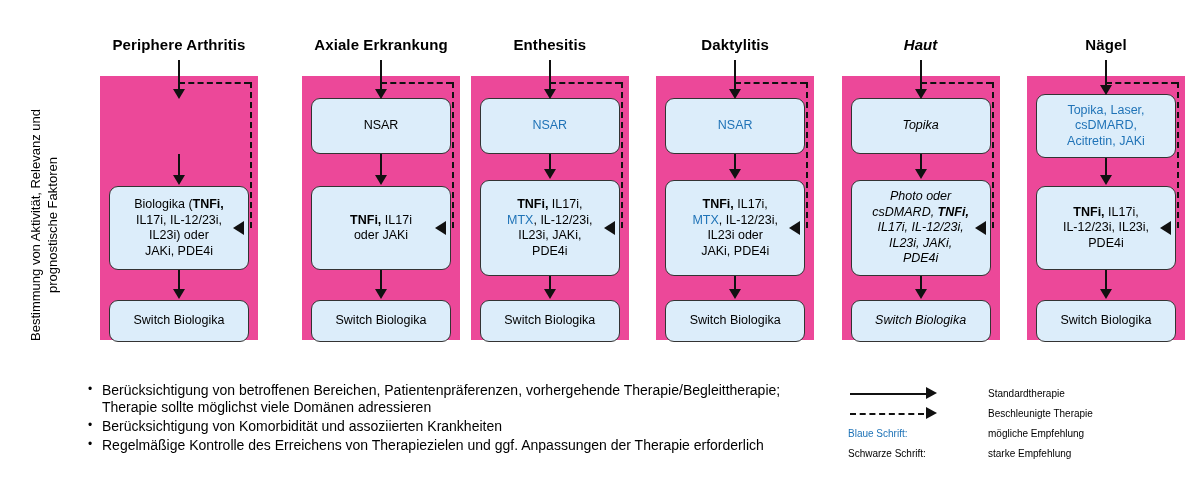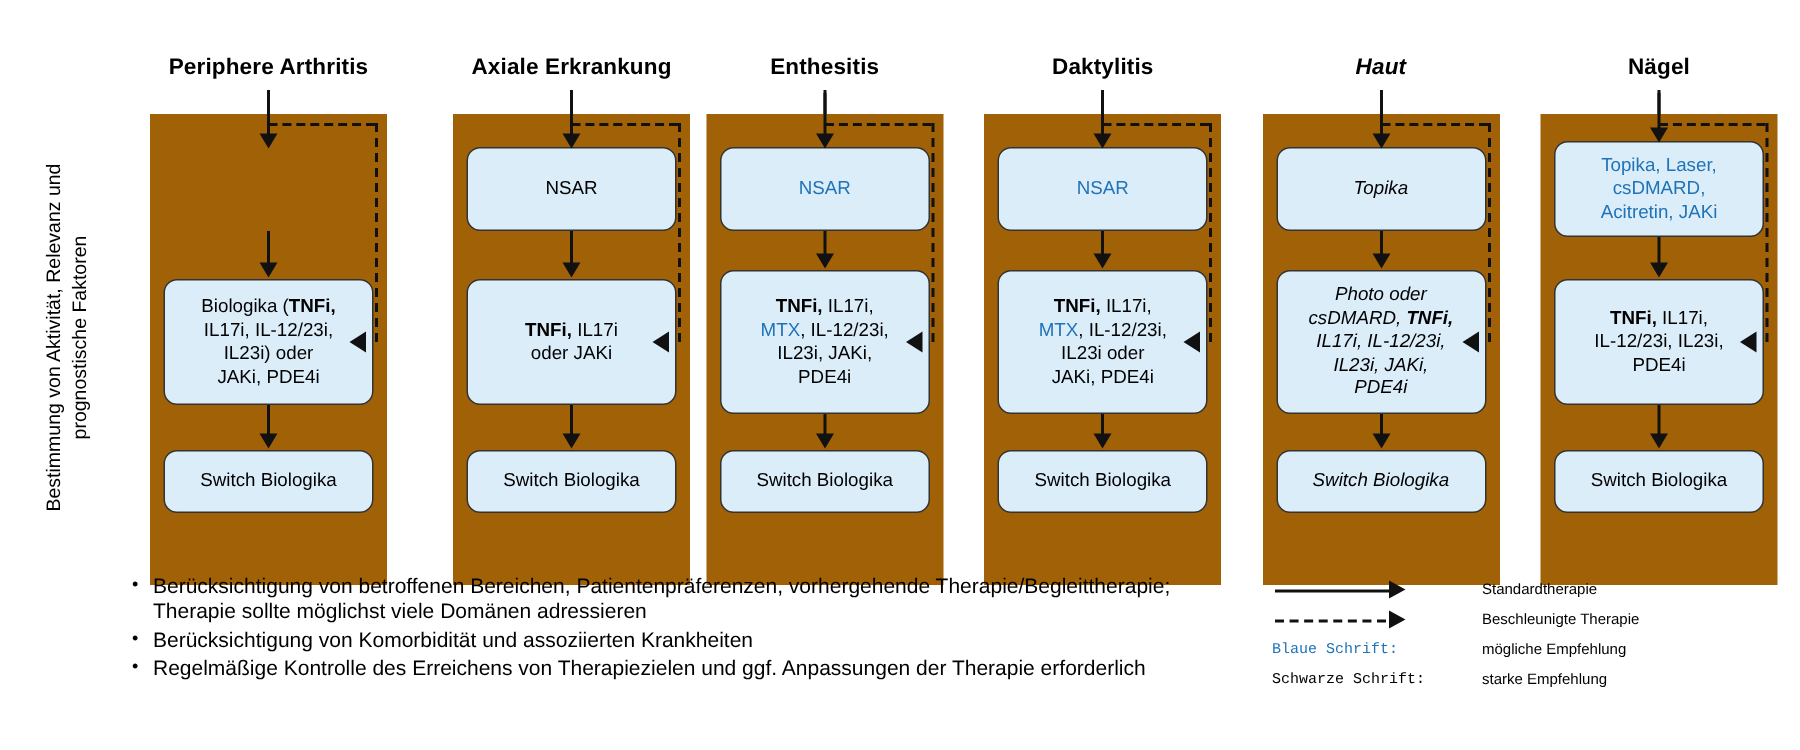--- a/index.html
+++ b/index.html
@@ -23,22 +23,22 @@
 
   .col-head{
      position:absolute;top:0;left:0;width:100%;text-align:center;
      font-size:15px;font-weight:bold;letter-spacing:.1px;
   }
 
   
   .entry{position:absolute;left:50%;top:24px;width:2px;height:16px;
          background:#111;transform:translateX(-1px);}
 
-  .panel{position:absolute;left:0;top:40px;width:158px;height:314px;
-         background:#a16207;}
+  .panel{position:absolute;left:0;top:40px;width:158px;height:264px;
+         background:#ec4899;}
 
   
   .box{
     position:absolute;left:9px;width:140px;
     background:#dcedfa;border:1.3px solid #333;border-radius:9px;
     box-sizing:border-box;
     display:flex;align-items:center;justify-content:center;text-align:center;
     font-size:12.5px;line-height:15.5px;padding:3px 5px;
   }
   .box.b1{top:22px;height:56px;}
@@ -80,21 +80,21 @@
           line-height:20px;}
   .lg-row{position:relative;height:20px;}
   .lg-key{position:absolute;left:0;top:0;width:136px;height:20px;}
   .lg-val{position:absolute;left:140px;top:0;white-space:nowrap;}
 
   .sline{position:absolute;left:2px;top:9px;width:78px;height:2px;background:#111;}
   .dline{position:absolute;left:2px;top:9px;width:74px;height:0;border-top:2px dashed #111;}
   .lhead{position:absolute;left:78px;top:3px;
      border-top:6px solid transparent;border-bottom:6px solid transparent;
      border-left:11px solid #111;}
-  .lg-key-txt{position:absolute;left:0;top:0;white-space:nowrap;font-family:Liberation Mono, monospace;}
+  .lg-key-txt{position:absolute;left:0;top:0;white-space:nowrap;}
 </style>
 </head>
 <body>
 
 <div id="vlabel">
   <div class="txt">
     <span>Bestimmung von Aktivität, Relevanz und</span>
     <span>prognostische Faktoren</span>
   </div>
 </div>

